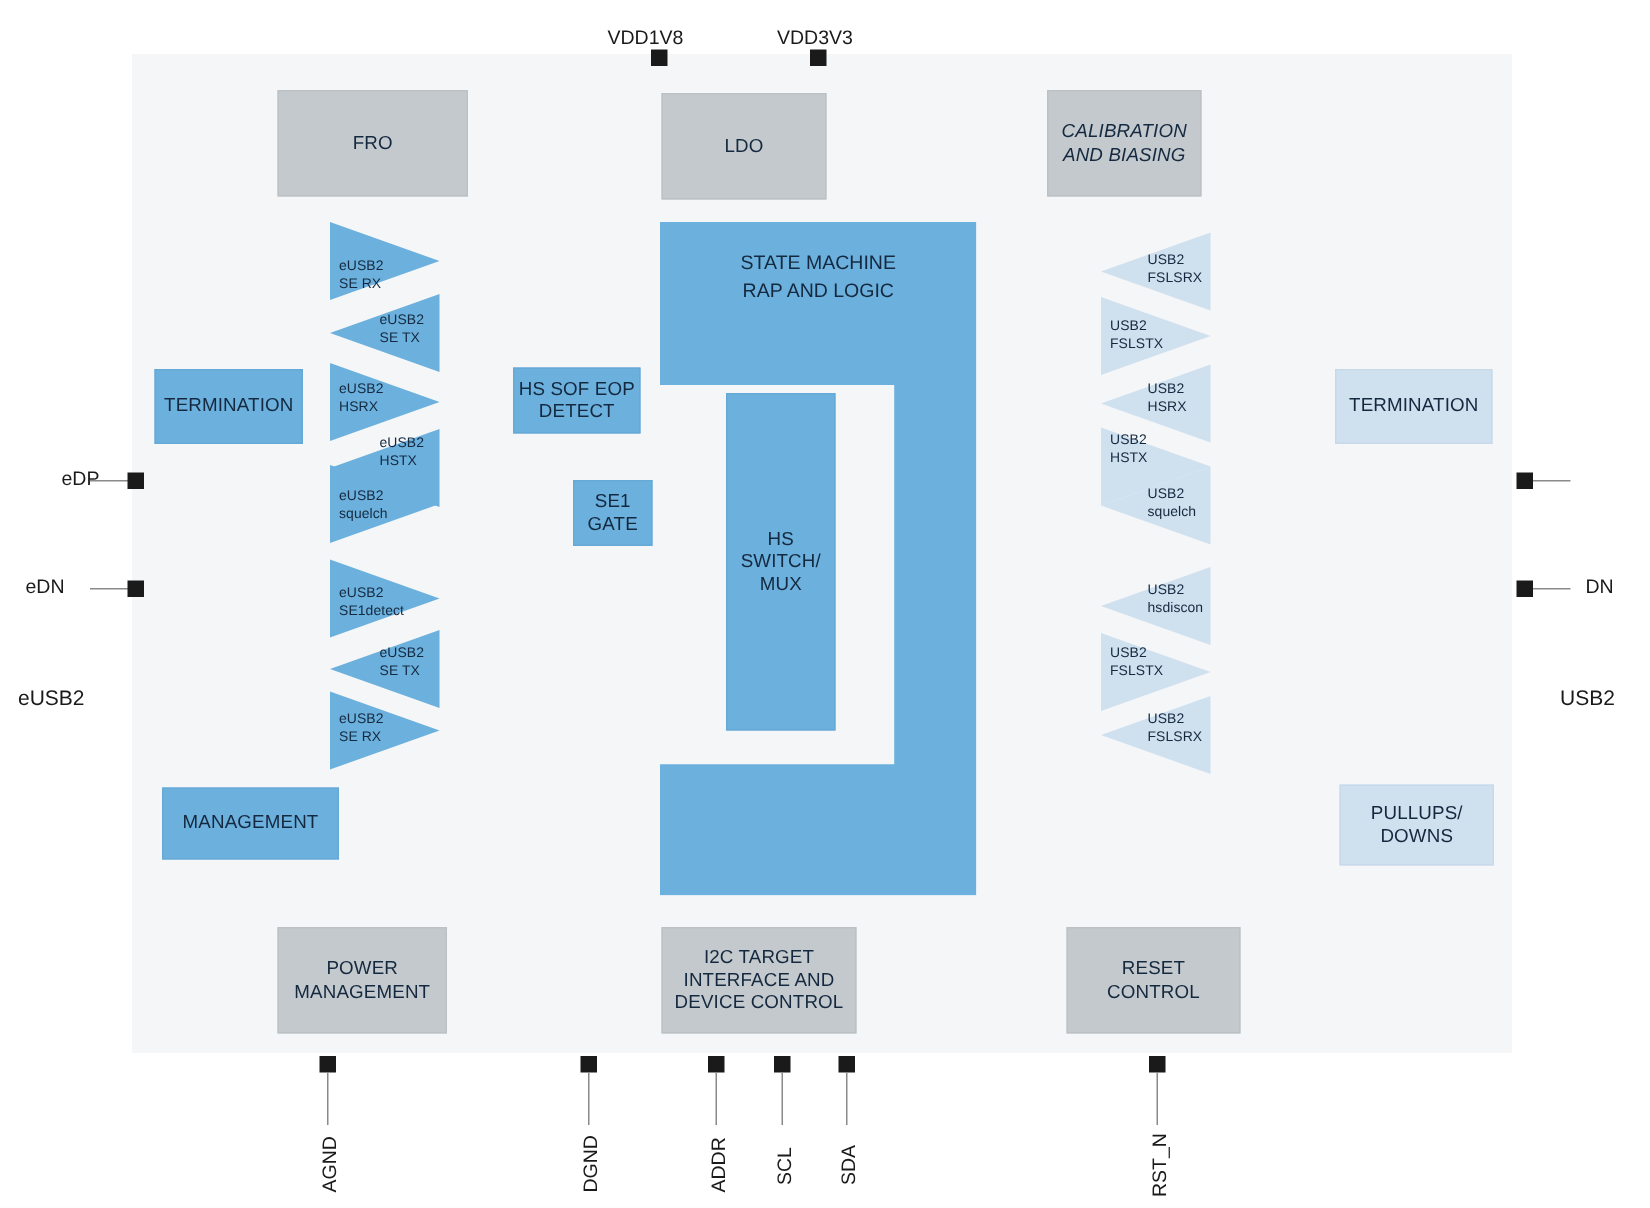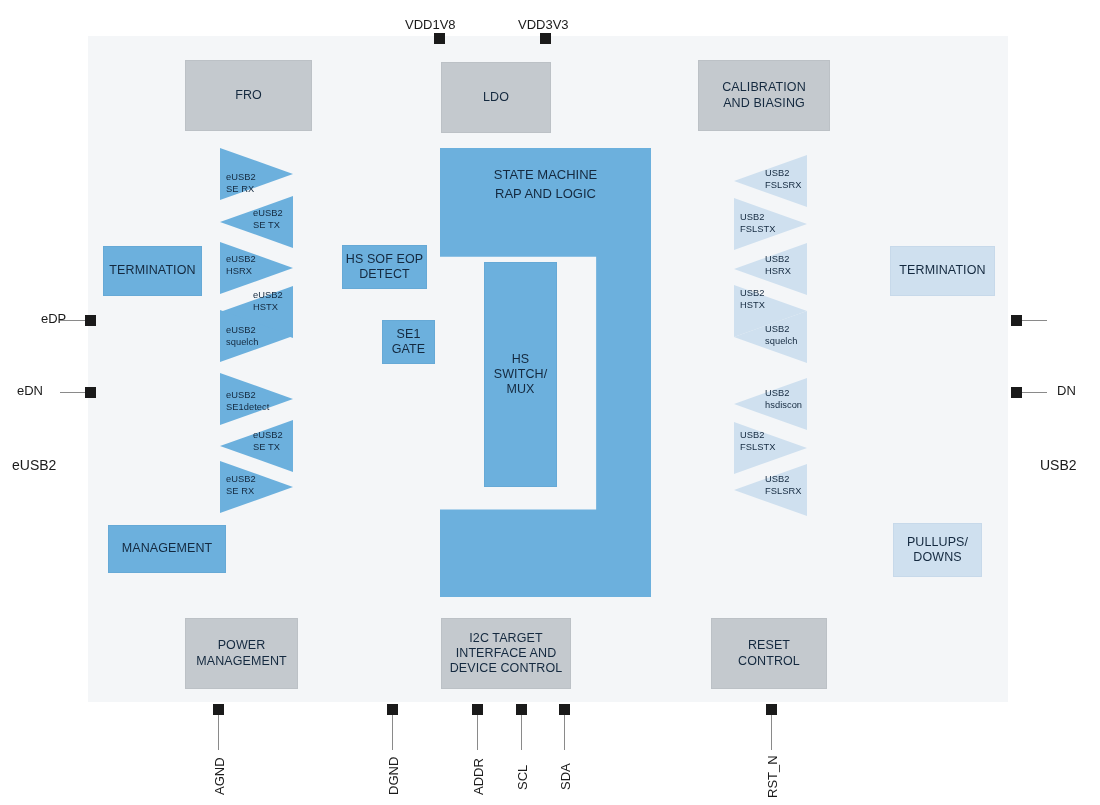--- a/index.html
+++ b/index.html
@@ -151,21 +151,21 @@
 <body>
 
 <div id="diagram">
 
   <div id="chip-body"></div>
 
   <div class="block blk-gray" style="left:185px; top:60px; width:127px; height:71px;">FRO</div>
 
   <div class="block blk-gray" style="left:441px; top:62px; width:110px; height:71px;">LDO</div>
 
-  <div class="block blk-gray" style="left:698px; top:60px; width:132px; height:71px;">CALIBRATION
+  <div class="block blk-gray" style="left:698px; top:60px; width:103px; height:71px;font-style:italic;">CALIBRATION
 AND BIASING</div>
 
   <div id="state-machine-block"></div>
   <div id="state-machine-label">STATE MACHINE
 RAP AND LOGIC</div>
 
   <div class="block blk-blue" style="left:484px; top:262px; width:73px; height:225px; font-size:12.5px;">HS
 SWITCH/
 MUX</div>
 
@@ -174,21 +174,21 @@
 
   <div class="block blk-blue" style="left:358px; top:320px; width:53px; height:44px;margin-left:24px;">SE1
 GATE</div>
 
   <div class="block blk-blue" style="left:103px; top:246px; width:99px; height:50px;">TERMINATION</div>
 
   <div class="block blk-lblue" style="left:890px; top:246px; width:105px; height:50px;">TERMINATION</div>
 
   <div class="block blk-blue" style="left:108px; top:525px; width:118px; height:48px;">MANAGEMENT</div>
 
-  <div class="block blk-lblue" style="left:893px; top:523px; width:89px; height:54px;">PULLUPS/
+  <div class="block blk-lblue" style="left:893px; top:523px; width:103px; height:54px;">PULLUPS/
 DOWNS</div>
 
   <div class="block blk-gray" style="left:185px; top:618px; width:113px; height:71px;">POWER
 MANAGEMENT</div>
 
   <div class="block blk-gray" style="left:441px; top:618px; width:130px; height:71px;">I2C TARGET
 INTERFACE AND
 DEVICE CONTROL</div>
 
   <div class="block blk-gray" style="left:711px; top:618px; width:116px; height:71px;">RESET

